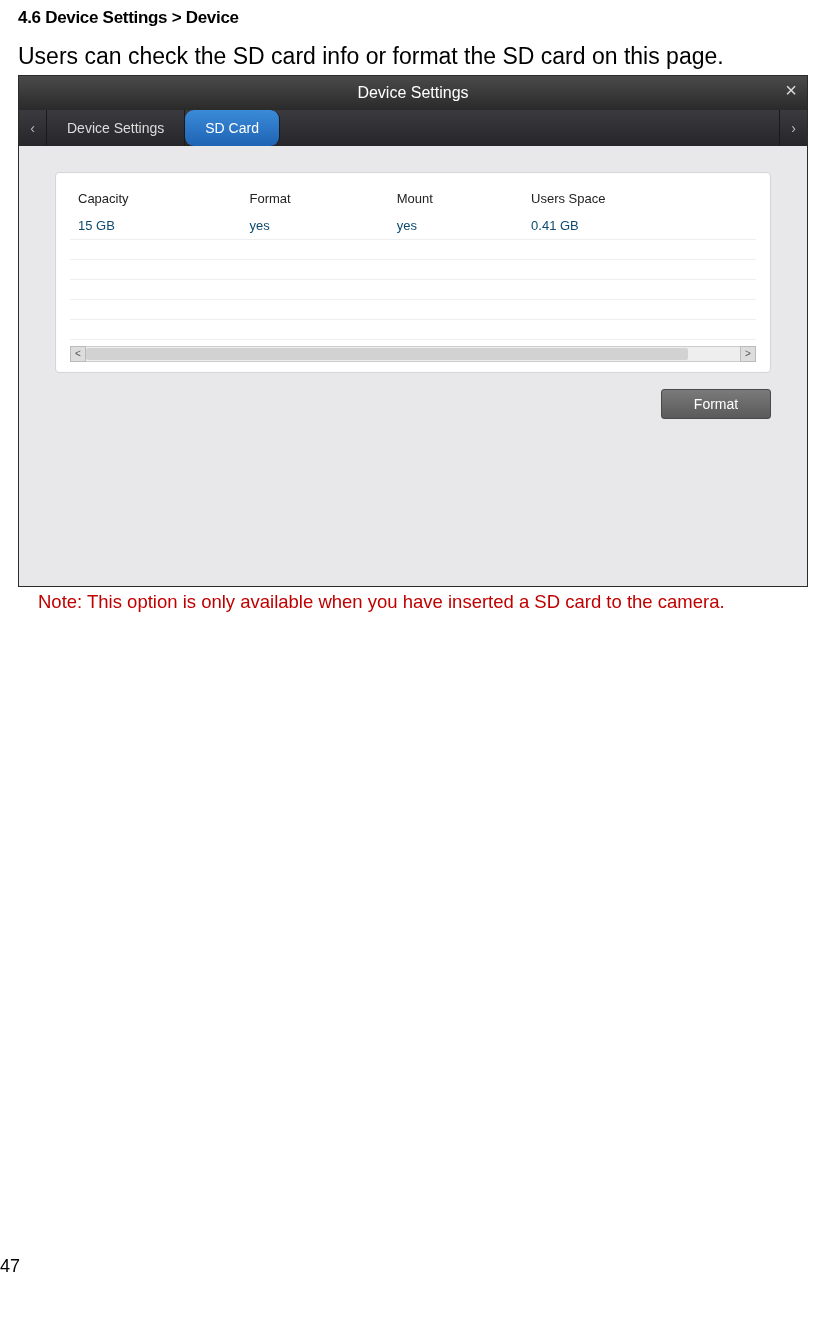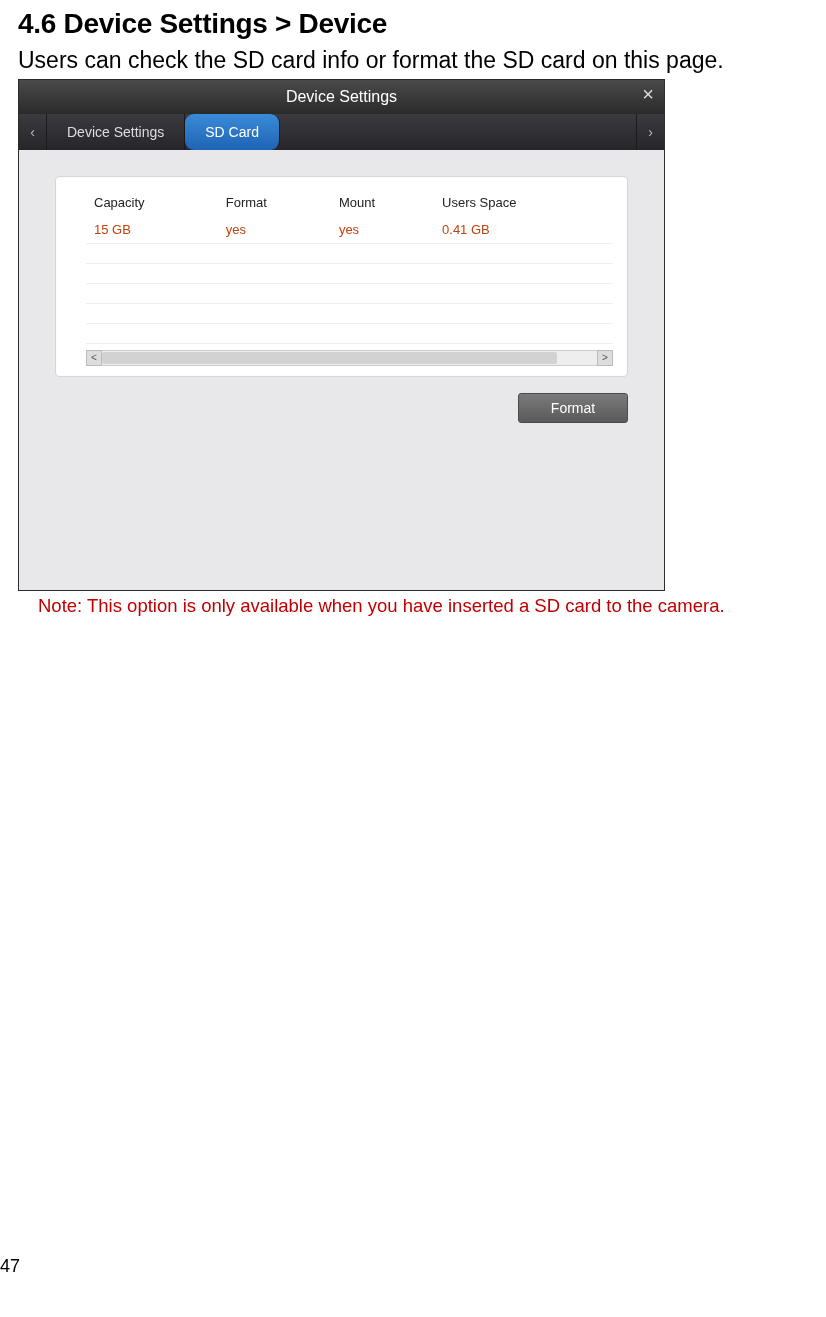--- a/index.html
+++ b/index.html
@@ -6,33 +6,33 @@
     body {
       font-family: Arial, sans-serif;
       width: 826px;
       height: 1317px;
       padding: 8px 18px;
       background: #fff;
       color: #000;
       position: relative;
     }
     .heading {
-      font-size: 28px;
+      font-size: 17px;
       font-weight: bold;
-      margin-bottom: 4px;
+      margin-bottom: 12px;
       letter-spacing: -0.3px;
     }
     .intro {
       font-size: 23px;
       text-align: justify;
       margin-bottom: 2px;
       line-height: 1.45;
     }
     .dialog {
-      width: 647px;
+      width: 790px;
       background: #e8e7ea;
       border: 1px solid #2b2b2b;
       position: relative;
     }
     .titlebar {
       height: 34px;
       background: linear-gradient(#4a4a4a, #2a2a2a);
       display: flex;
       align-items: center;
       justify-content: center;
@@ -81,37 +81,37 @@
     .tab-spacer { flex: 1; }
     .body-area {
       background: #e8e7ea;
       padding: 26px 36px 20px 36px;
       min-height: 440px;
     }
     .card {
       background: #fff;
       border: 1px solid #d6d6d6;
       border-radius: 4px;
-      padding: 18px 14px 10px 30px;
+      padding: 18px 14px 10px 14px;
       box-shadow: inset 0 0 2px rgba(0,0,0,0.05);
     }
     .table {
       width: 100%;
       border-collapse: collapse;
       font-size: 13px;
     }
     .table th {
       text-align: left;
       font-weight: normal;
       color: #222;
       padding: 0 8px 6px 8px;
     }
     .table td {
       padding: 6px 8px;
-      color: #c2410c;
+      color: #0c4a6e;
       border-bottom: 1px solid #eee;
       height: 20px;
     }
     .table tr.data td { font-size: 13px; }
     .hscroll {
       margin-top: 6px;
       height: 16px;
       display: flex;
       align-items: center;
       gap: 0;

